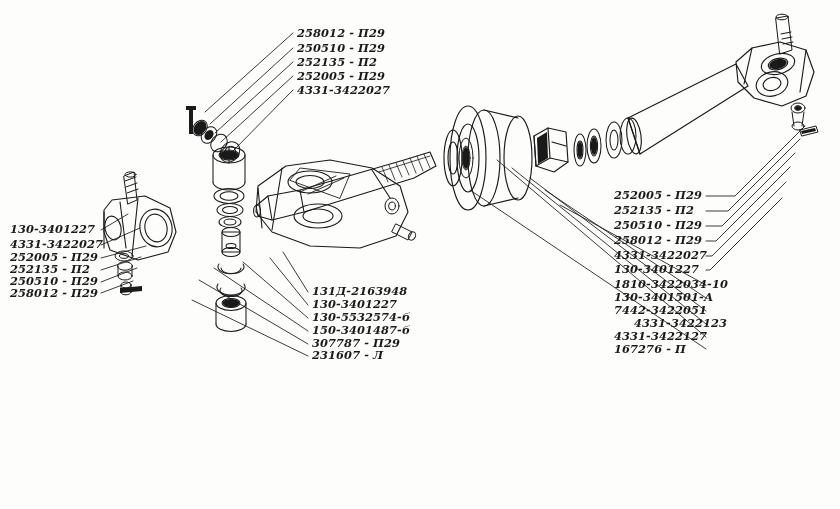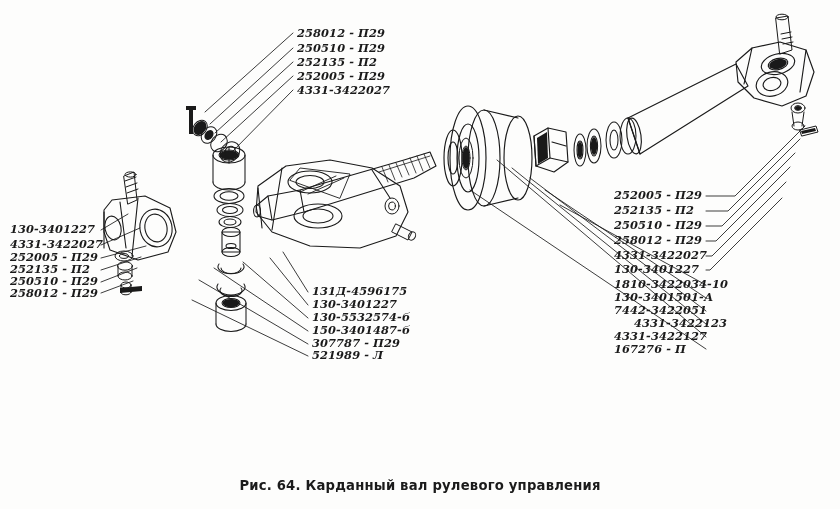--- a/index.html
+++ b/index.html
@@ -313,35 +313,34 @@
 <div class="lbl" style="left:297px;top:71px;">252005 - П29</div>
 <div class="lbl" style="left:297px;top:85px;">4331-3422027</div>
 
 <div class="lbl" style="left:10px;top:224px;">130-3401227</div>
 <div class="lbl" style="left:10px;top:239px;">4331-3422027</div>
 <div class="lbl" style="left:10px;top:252px;">252005 - П29</div>
 <div class="lbl" style="left:10px;top:264px;">252135 - П2</div>
 <div class="lbl" style="left:10px;top:276px;">250510 - П29</div>
 <div class="lbl" style="left:10px;top:288px;">258012 - П29</div>
 
-<div class="lbl" style="left:312px;top:286px;">131Д-4596175</div>
+<div class="lbl" style="left:312px;top:286px;">131Д-2163948</div>
 <div class="lbl" style="left:312px;top:299px;">130-3401227</div>
 <div class="lbl" style="left:312px;top:312px;">130-5532574-б</div>
 <div class="lbl" style="left:312px;top:325px;">150-3401487-б</div>
 <div class="lbl" style="left:312px;top:338px;">307787 - П29</div>
-<div class="lbl" style="left:312px;top:350px;">521989 - Л</div>
+<div class="lbl" style="left:312px;top:350px;">231607 - Л</div>
 
 <div class="lbl" style="left:614px;top:190px;">252005 - П29</div>
 <div class="lbl" style="left:614px;top:205px;">252135 - П2</div>
 <div class="lbl" style="left:614px;top:220px;">250510 - П29</div>
 <div class="lbl" style="left:614px;top:235px;">258012 - П29</div>
 <div class="lbl" style="left:614px;top:250px;">4331-3422027</div>
 <div class="lbl" style="left:614px;top:264px;">130-3401227</div>
 <div class="lbl" style="left:614px;top:279px;">1810-3422034-10</div>
 <div class="lbl" style="left:614px;top:292px;">130-3401501-А</div>
 <div class="lbl" style="left:614px;top:305px;">7442-3422051</div>
 <div class="lbl" style="left:614px;top:318px;margin-left:20px;">4331-3422123</div>
 <div class="lbl" style="left:614px;top:331px;">4331-3422127</div>
 <div class="lbl" style="left:614px;top:344px;">167276 - П</div>
 
-<div id="caption">Рис. 64. Карданный вал рулевого управления</div>
 
 </div>
 
 </body></html>

